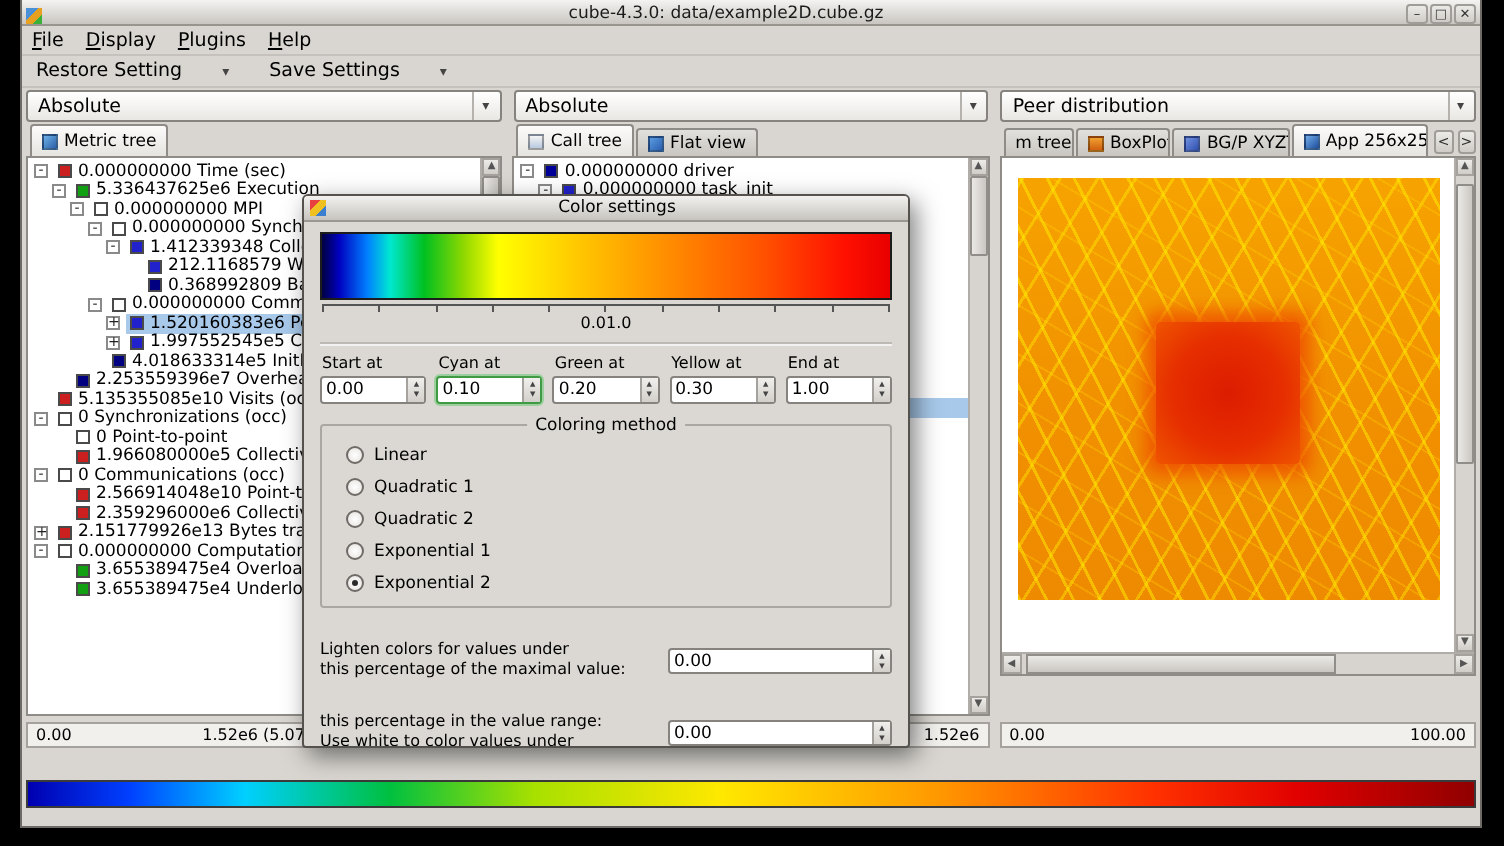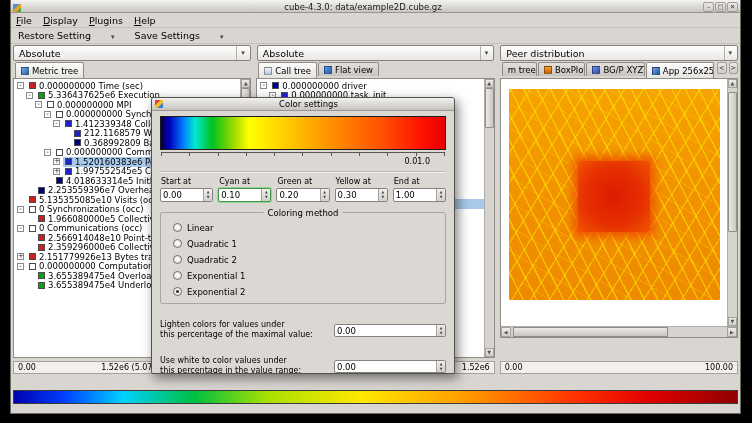--- a/index.html
+++ b/index.html
@@ -23,21 +23,21 @@
   .drop-arrow::before{content:"▾";font-size:7px;color:#444}
 
   
   .combo-row{flex:0 0 18px;display:flex;gap:6px;padding:1px 2px}
   .combo{flex:1;border:1px solid #86837f;border-radius:2px;background:linear-gradient(#ffffff,#e9e7e3);display:flex;align-items:center;padding:0 5px;font-size:9.5px}
   .combo .drop-arrow{margin-left:auto;border-left:1px solid #b5b2ad;padding-left:4px;height:100%;display:flex;align-items:center}
 
   
   .main{flex:1;display:flex;gap:5px;padding:0 2px;min-height:0}
   .panel{flex:1;display:flex;flex-direction:column;min-width:0}
-  .tabbar{flex:0 0 16px;display:flex;align-items:flex-start;gap:1px;padding-left:2px}
+  .tabbar{flex:0 0 16px;display:flex;align-items:flex-end;gap:1px;padding-left:2px}
   .tab{height:14px;display:flex;align-items:center;gap:3px;padding:0 5px;font-size:8.5px;background:linear-gradient(#e2e0dc,#c9c6c1);border:1px solid #8f8c87;border-bottom:none;border-radius:2px 2px 0 0;white-space:nowrap;overflow:hidden}
   .tab.active{height:16px;background:linear-gradient(#fcfbfa,#e6e4e0)}
   .tab-icon{width:8px;height:8px;border:1px solid rgba(0,0,0,.35);flex:0 0 8px}
   .ic-metric{background:linear-gradient(135deg,#6fb0e8,#2a60a9)}
   .ic-calltree{background:linear-gradient(#f4f4f4,#b8c8e0)}
   .ic-flat{background:linear-gradient(135deg,#5a9ae0,#2a5fb0)}
   .ic-boxplot{background:linear-gradient(#f0a030,#d06010)}
   .ic-bgp{background:linear-gradient(135deg,#7090e0,#3050b0)}
   .ic-app{background:linear-gradient(135deg,#70aae8,#2050a0)}
   .tab-spacer{flex:1}
@@ -88,21 +88,21 @@
 
   
   .dialog{position:absolute;left:140px;top:97px;width:304px;height:277px;background:#dbd8d3;border:1px solid #55524e;border-radius:3px 3px 2px 2px;box-shadow:3px 4px 12px rgba(0,0,0,.5);display:flex;flex-direction:column;z-index:30;overflow:hidden}
   .dlg-title{flex:0 0 13px;background:linear-gradient(#f2f1ef,#c7c4bf);border-bottom:1px solid #9a9792;display:flex;align-items:center;padding:0 3px;font-size:8.5px}
   .dlg-icon{width:8px;height:8px;background:linear-gradient(135deg,#e84040 0 33%,#f0c020 33% 66%,#3a7fd0 66%);margin-right:3px}
   .dlg-title-text{flex:1;text-align:center}
   .dlg-body{flex:1;padding:5px 8px 6px;display:flex;flex-direction:column;font-size:9px}
   .dlg-grad{flex:0 0 34px;border:1px solid #1c1c1c}
   .axis{display:flex;justify-content:space-between;height:4px;margin:2px 1px 0;border-top:1px solid #555}
   .tick{width:1px;background:#555}
-  .axis-labels{display:flex;justify-content:flex-end;font-size:8px;margin:1px 16px 3px}
+  .axis-labels{display:flex;justify-content:center;font-size:8px;margin:1px 16px 3px}
   .sep{border-top:1px solid #bcb9b4;border-bottom:1px solid #f2f1ef;margin:2px 0 4px}
   .fields{display:flex;gap:5px;margin-bottom:4px}
   .field{flex:1;min-width:0}
   .flabel{font-size:8px;margin:0 0 2px 1px;white-space:nowrap}
   .spin{height:14px;border:1px solid #86837f;background:#fff;display:flex;align-items:stretch;border-radius:2px}
   .spin .val{flex:1;font-size:8.5px;line-height:12px;padding-left:2px;overflow:hidden}
   .arrows{flex:0 0 9px;display:flex;flex-direction:column;border-left:1px solid #a5a29d;background:linear-gradient(#f1efec,#d3d0cb)}
   .sp-up,.sp-dn{flex:1;text-align:center;font-style:normal}
   .sp-up::before{content:"▲";font-size:3.5px;display:block;line-height:6px;color:#444}
   .sp-dn::before{content:"▼";font-size:3.5px;display:block;line-height:5px;color:#444}
@@ -267,20 +267,27 @@
             <div class="t-row" style="padding-left: 3px;">
               <span class="expander">-</span>
               <span class="item">
                 <span class="sev-box" style="background: rgb(255, 255, 255);"></span>
                 <span class="lbl">0 Synchronizations (occ)</span>
               </span>
             </div>
             <div class="t-row" style="padding-left: 12px;">
               <span class="exp-spacer"></span>
               <span class="item">
+                <span class="sev-box" style="background: rgb(255, 255, 255);"></span>
+                <span class="lbl">0 Point-to-point</span>
+              </span>
+            </div>
+            <div class="t-row" style="padding-left: 12px;">
+              <span class="exp-spacer"></span>
+              <span class="item">
                 <span class="sev-box" style="background: rgb(204, 32, 32);"></span>
                 <span class="lbl">1.966080000e5 Collective</span>
               </span>
             </div>
             <div class="t-row" style="padding-left: 3px;">
               <span class="expander">-</span>
               <span class="item">
                 <span class="sev-box" style="background: rgb(255, 255, 255);"></span>
                 <span class="lbl">0 Communications (occ)</span>
               </span>
@@ -553,22 +560,22 @@
         <div class="spin uv-spin">
           <span class="val">0.00</span>
           <span class="arrows">
               <i class="sp-up"></i>
               <i class="sp-dn"></i>
             </span>
         </div>
       </div>
       <div class="uv-row">
         <div class="uv-label">
+          <div>this percentage in the value range:</div>
           <div>Use white to color values under</div>
-          <div>this percentage in the value range:</div>
         </div>
         <div class="spin uv-spin">
           <span class="val">0.00</span>
           <span class="arrows">
               <i class="sp-up"></i>
               <i class="sp-dn"></i>
             </span>
         </div>
       </div>
 

